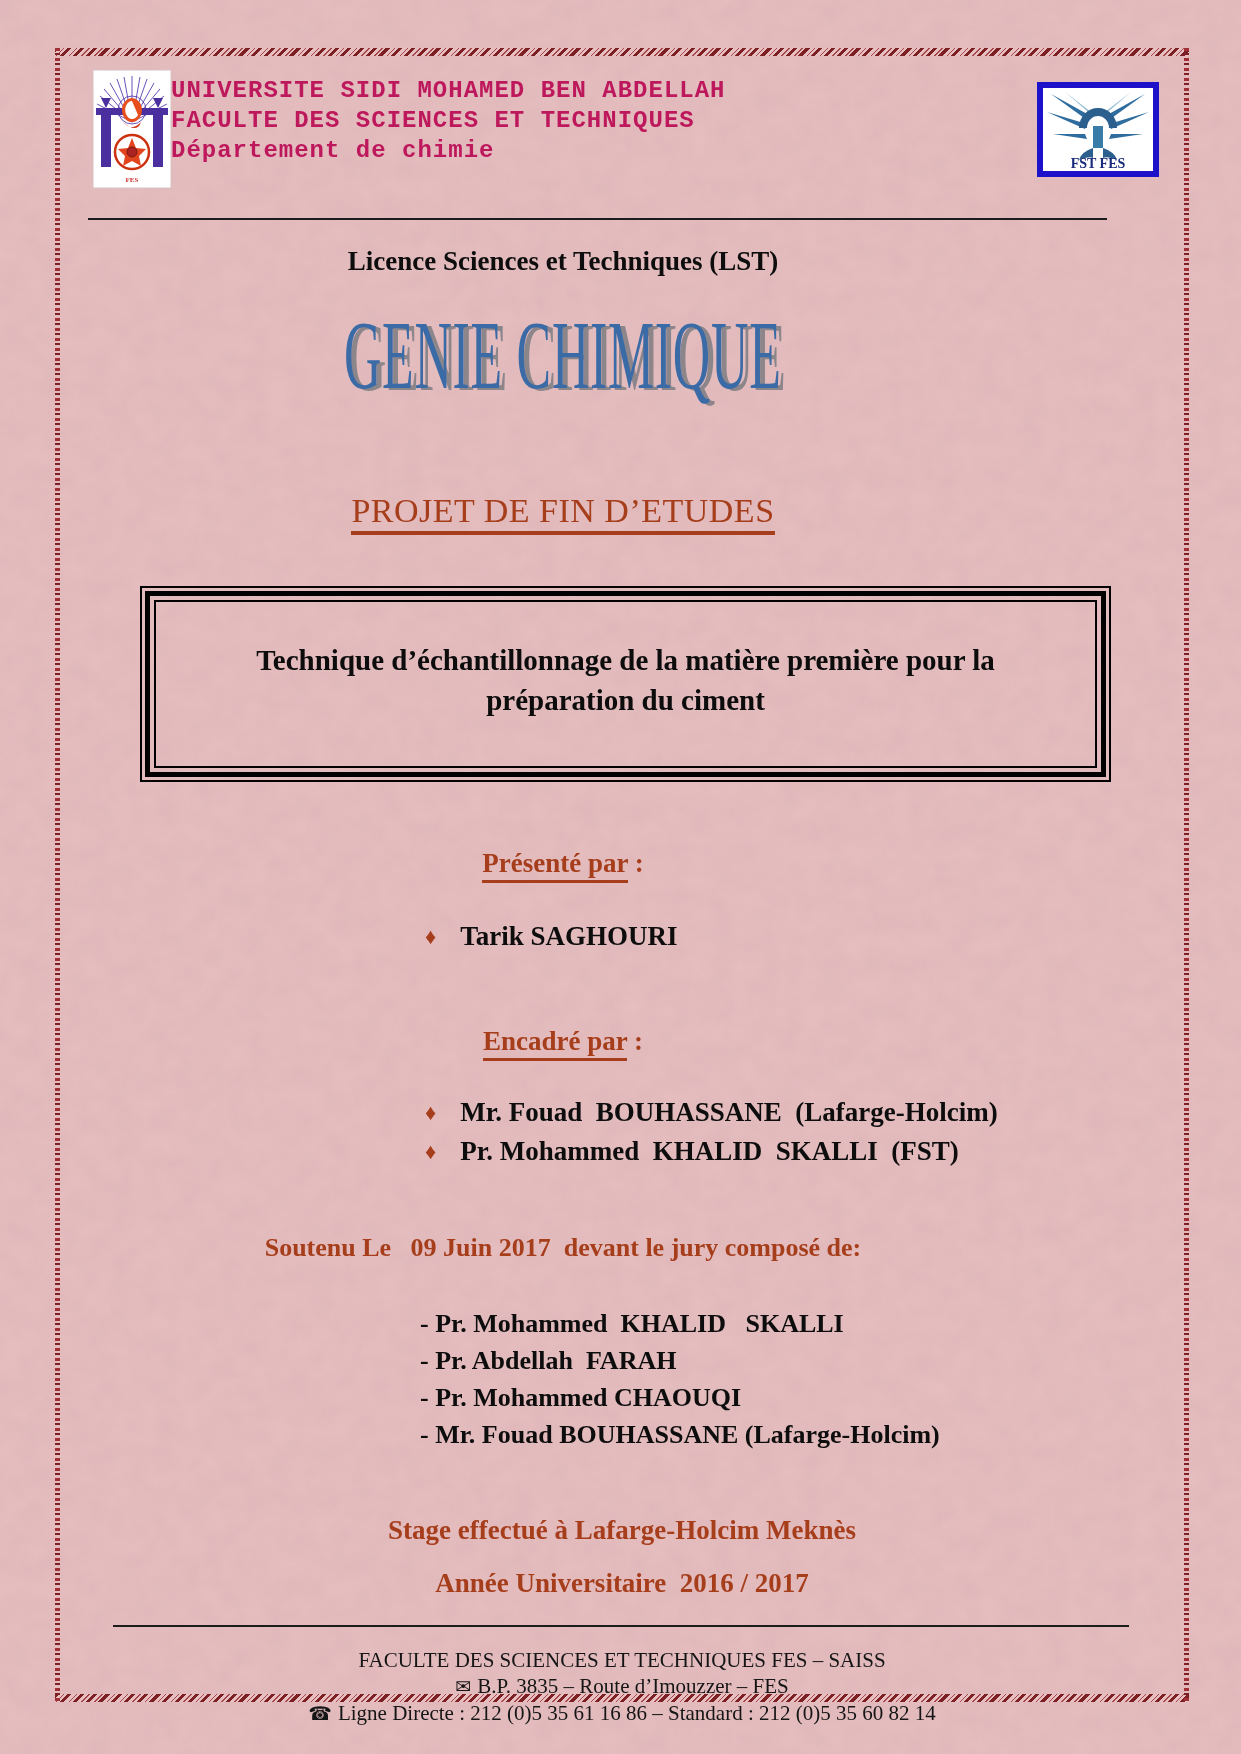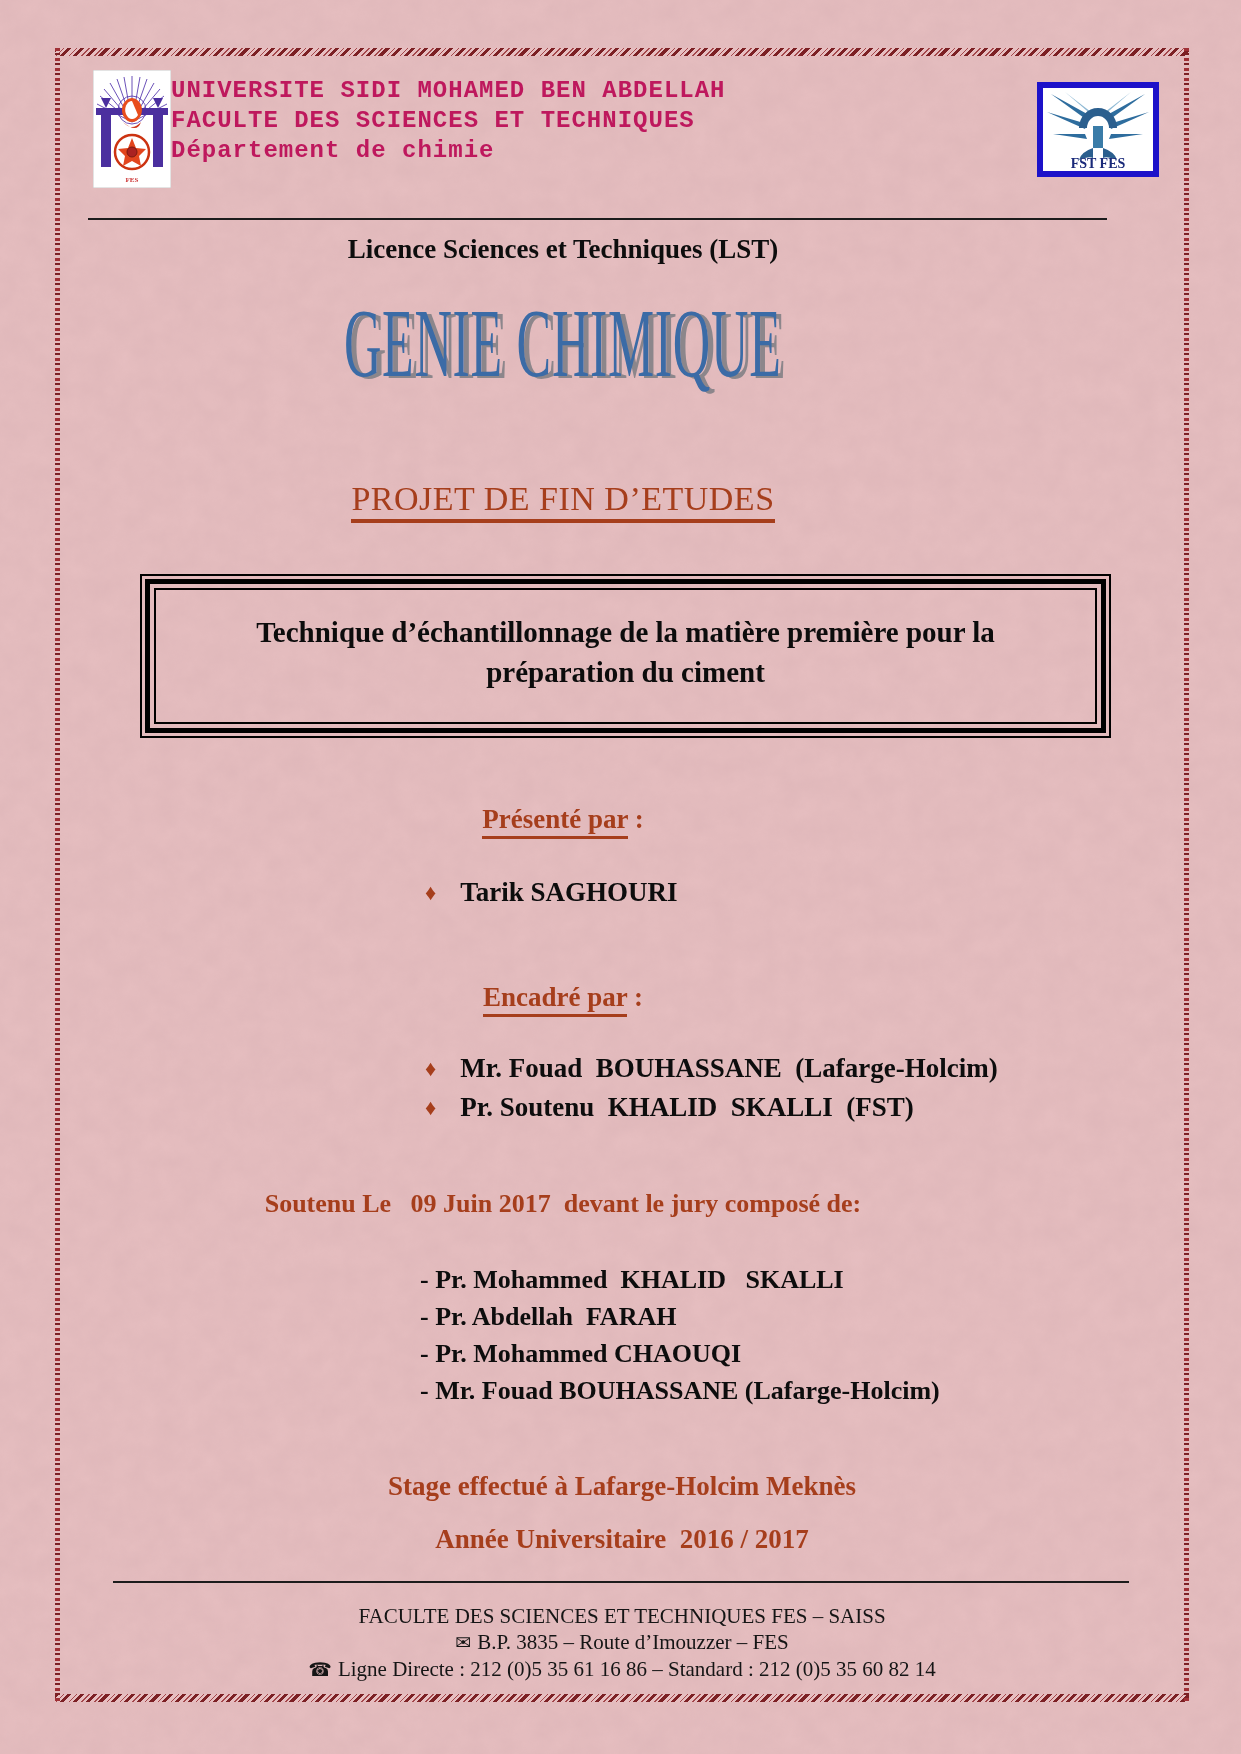--- a/index.html
+++ b/index.html
@@ -37,40 +37,40 @@
     font-weight:bold;color:#be185d;
     font-size:24px;line-height:30px;letter-spacing:1px;
     padding-top:8px;
   }
   .fst-logo{width:122px;height:95px;flex:0 0 auto;margin-top:14px;}
 
   .rule-top{height:2px;background:#1c1c1c;margin:30px 82px 0 33px;}
   .rule-bottom{height:2px;background:#1c1c1c;margin:26px 60px 0 58px;}
 
   .biased{padding-right:118px;text-align:center;}
-  .program{margin-top:14px;font-size:27px;font-weight:bold;color:#0d0d0d;}
+  .program{margin-top:26px;font-size:27px;font-weight:bold;color:#0d0d0d;}
 
   .major-wrap{margin-top:25px;height:108px;display:flex;justify-content:center;align-items:center;}
   .major{
     font-size:70px;font-weight:normal;color:#3b6ba6;
     transform:scale(0.74,1.38);transform-origin:center;
     letter-spacing:1px;white-space:nowrap;
     text-shadow:7px 2px 0 rgba(125,125,130,.85);
   }
 
   .doc-type{margin-top:82px;}
   .doc-type .u{
     font-size:34px;font-weight:normal;color:#a63e1c;
     border-bottom:4px solid #a63e1c;padding-bottom:2px;letter-spacing:.5px;
   }
 
   .title-box{margin:56px 78px 0 85px;border:2px solid #000;padding:3px;background:transparent;}
   .title-box-mid{border:5px solid #000;padding:4px;}
   .title-box-in{border:2px solid #000;padding:22px 26px 30px 26px;}
-  .box-title{margin:0;text-align:center;font-size:29px;font-weight:bold;line-height:40px;color:#0c0c0c;}
+  .box-title{margin:16px;text-align:center;font-size:29px;font-weight:bold;line-height:40px;color:#0c0c0c;}
 
   .sect-head{margin-top:66px;font-size:27px;font-weight:bold;color:#a63e1c;}
   .sect-head .u{border-bottom:3px solid #a63e1c;padding-bottom:2px;}
   .sect-head .punct{white-space:pre;}
 
   .bullet-row{margin-left:370px;margin-top:0;font-size:27px;font-weight:bold;color:#0d0d0d;display:flex;align-items:baseline;}
   .bullet-row + .bullet-row{margin-top:8px;}
   .diamond{color:#a63e1c;font-size:22px;margin-right:24px;position:relative;top:-1px;}
   .pre{white-space:pre-wrap;}
   .mt-presented{margin-top:42px;}
@@ -198,21 +198,21 @@
 
     <div class="sect-head biased" style="margin-top:74px;">
       <span class="u">Encadré par</span><span class="punct"> :</span>
     </div>
     <div class="bullet-row mt-encadre-list">
       <span class="diamond">♦</span>
       <span class="pre">Mr. Fouad  BOUHASSANE  (Lafarge-Holcim)</span>
     </div>
     <div class="bullet-row">
       <span class="diamond">♦</span>
-      <span class="pre">Pr. Soutenu  KHALID  SKALLI  (FST)</span>
+      <span class="pre">Pr. Mohammed  KHALID  SKALLI  (FST)</span>
     </div>
 
     <div class="soutenu biased pre">Soutenu Le   09 Juin 2017  devant le jury composé de:</div>
 
     <div class="jury">
       <div class="pre">- Pr. Mohammed  KHALID   SKALLI</div>
       <div class="pre">- Pr. Abdellah  FARAH</div>
       <div class="pre">- Pr. Mohammed CHAOUQI</div>
       <div class="pre">- Mr. Fouad BOUHASSANE (Lafarge-Holcim)</div>
     </div>

